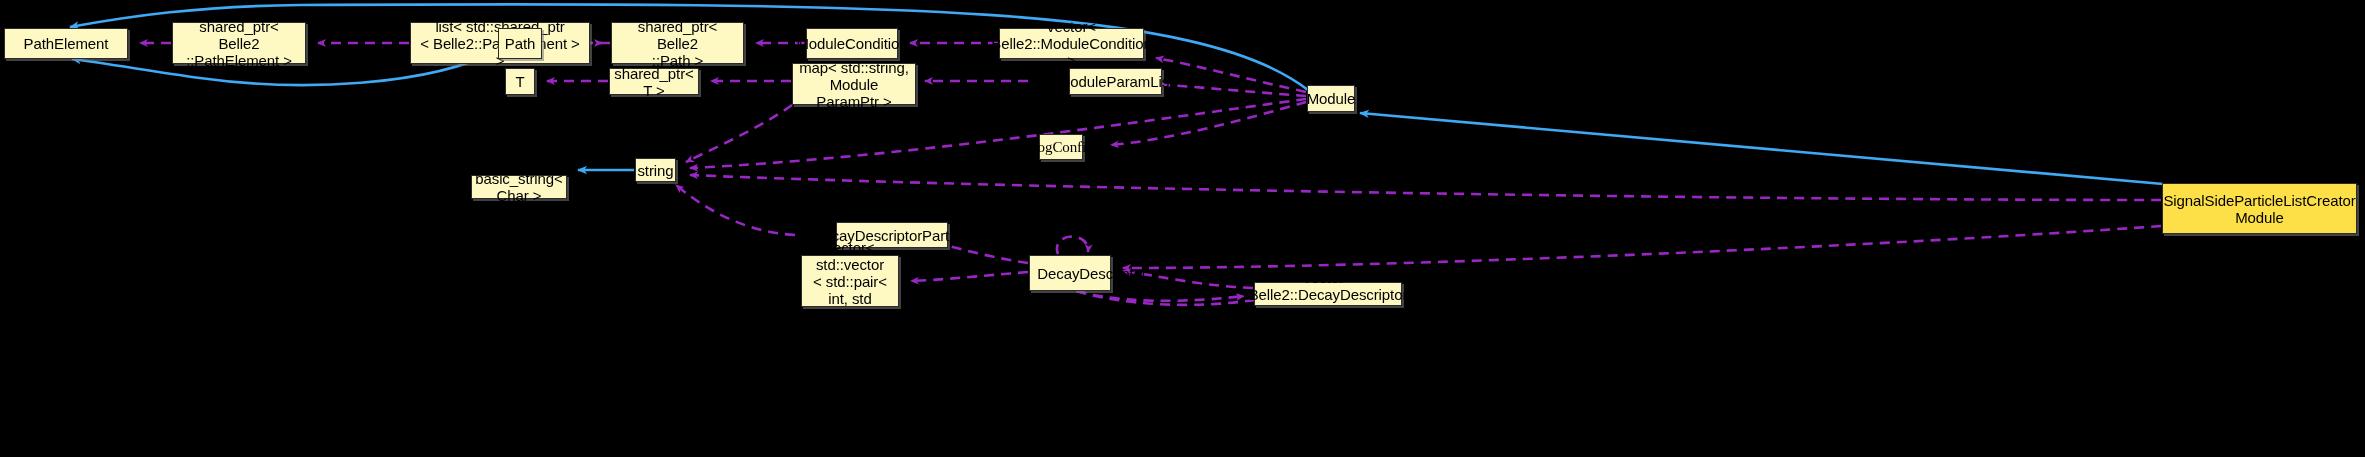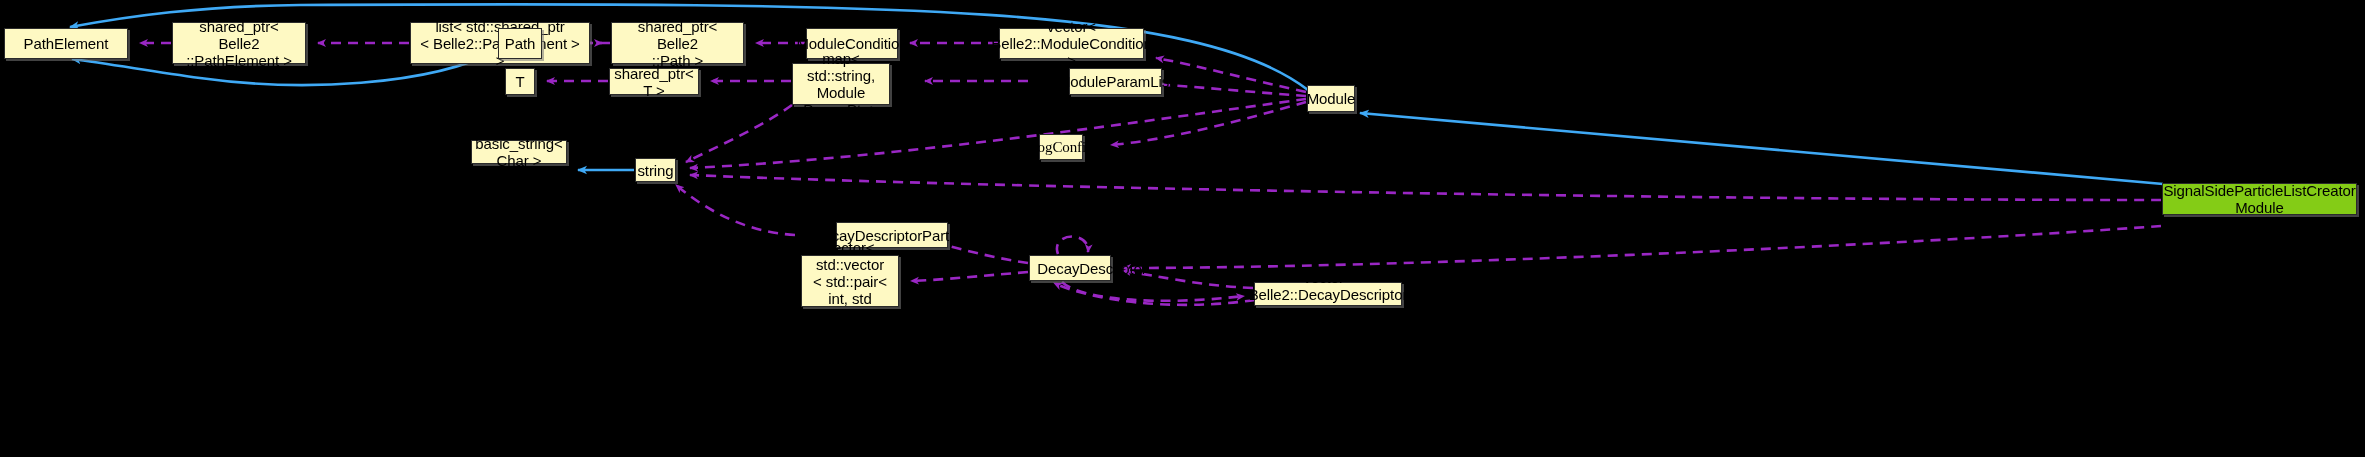--- a/index.html
+++ b/index.html
@@ -123,47 +123,47 @@
   </div>
   <div class="node" id="n-vec_modulecondition" style="left: 999px; top: 28px; width: 145px; height: 31px;">
     <span class="node-label">vector&lt; Belle2::ModuleCondition &gt;</span>
   </div>
   <div class="node" id="n-t" style="left: 505px; top: 68px; width: 30px; height: 27px;">
     <span class="node-label">T</span>
   </div>
   <div class="node" id="n-sp_t" style="left: 609px; top: 68px; width: 90px; height: 27px;">
     <span class="node-label">shared_ptr&lt; T &gt;</span>
   </div>
-  <div class="node" id="n-map_moduleparamptr" style="left: 792px; top: 63px; width: 98px; height: 42px;">
+  <div class="node" id="n-map_moduleparamptr" style="left: 792px; top: 63px; width: 124px; height: 42px;">
     <span class="node-label">map&lt; std::string, Module
 ParamPtr &gt;</span>
   </div>
   <div class="node" id="n-moduleparamlist" style="left: 1029px; top: 68px; width: 93px; height: 27px; margin-left: 40px;">
     <span class="node-label">ModuleParamList</span>
   </div>
   <div class="node" id="n-module" style="left: 1307px; top: 85px; width: 48px; height: 27px;">
     <span class="node-label">Module</span>
   </div>
   <div class="node" id="n-logconfig" style="left: 1039px; top: 134px; width: 44px; height: 26px; font-family: Liberation Serif, serif;">
     <span class="node-label">LogConfig</span>
   </div>
-  <div class="node" id="n-basic_string_char" style="left: 471px; top: 140px; width: 96px; height: 24px;">
+  <div class="node" id="n-basic_string_char" style="left: 471px; top: 175px; width: 96px; height: 24px;">
     <span class="node-label">basic_string&lt; Char &gt;</span>
   </div>
   <div class="node" id="n-string" style="left: 635px; top: 158px; width: 41px; height: 24px;">
     <span class="node-label">string</span>
   </div>
-  <div class="node highlight" id="n-signalside" style="left: 2162px; top: 183px; width: 195px; height: 32px; background: #84cc16;">
+  <div class="node highlight" id="n-signalside" style="left: 2162px; top: 183px; width: 195px; height: 51px; background: #fde047;">
     <span class="node-label">SignalSideParticleListCreator
 Module</span>
   </div>
   <div class="node" id="n-decaydescriptorparticle" style="left: 796px; top: 222px; width: 112px; height: 26px; margin-left: 40px;">
     <span class="node-label">DecayDescriptorParticle</span>
   </div>
-  <div class="node" id="n-decaydescriptor" style="left: 1029px; top: 255px; width: 82px; height: 26px; padding-left: 44px;">
+  <div class="node" id="n-decaydescriptor" style="left: 1029px; top: 255px; width: 82px; height: 36px; padding-left: 44px;">
     <span class="node-label">DecayDescriptor</span>
   </div>
   <div class="node" id="n-vec_vec_pair" style="left: 801px; top: 255px; width: 98px; height: 52px;">
     <span class="node-label">vector&lt; std::vector
 &lt; std::pair&lt; int, std
 ::string &gt; &gt; &gt;</span>
   </div>
   <div class="node" id="n-vec_decaydescriptor" style="left: 1254px; top: 282px; width: 148px; height: 24px;">
     <span class="node-label">vector&lt; Belle2::DecayDescriptor &gt;</span>
   </div>

